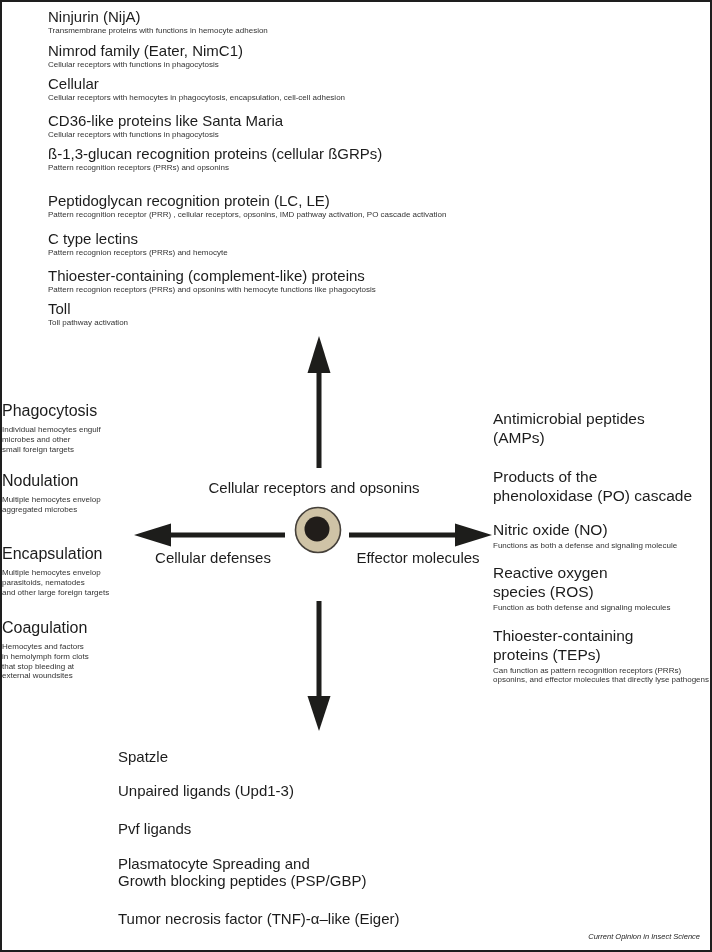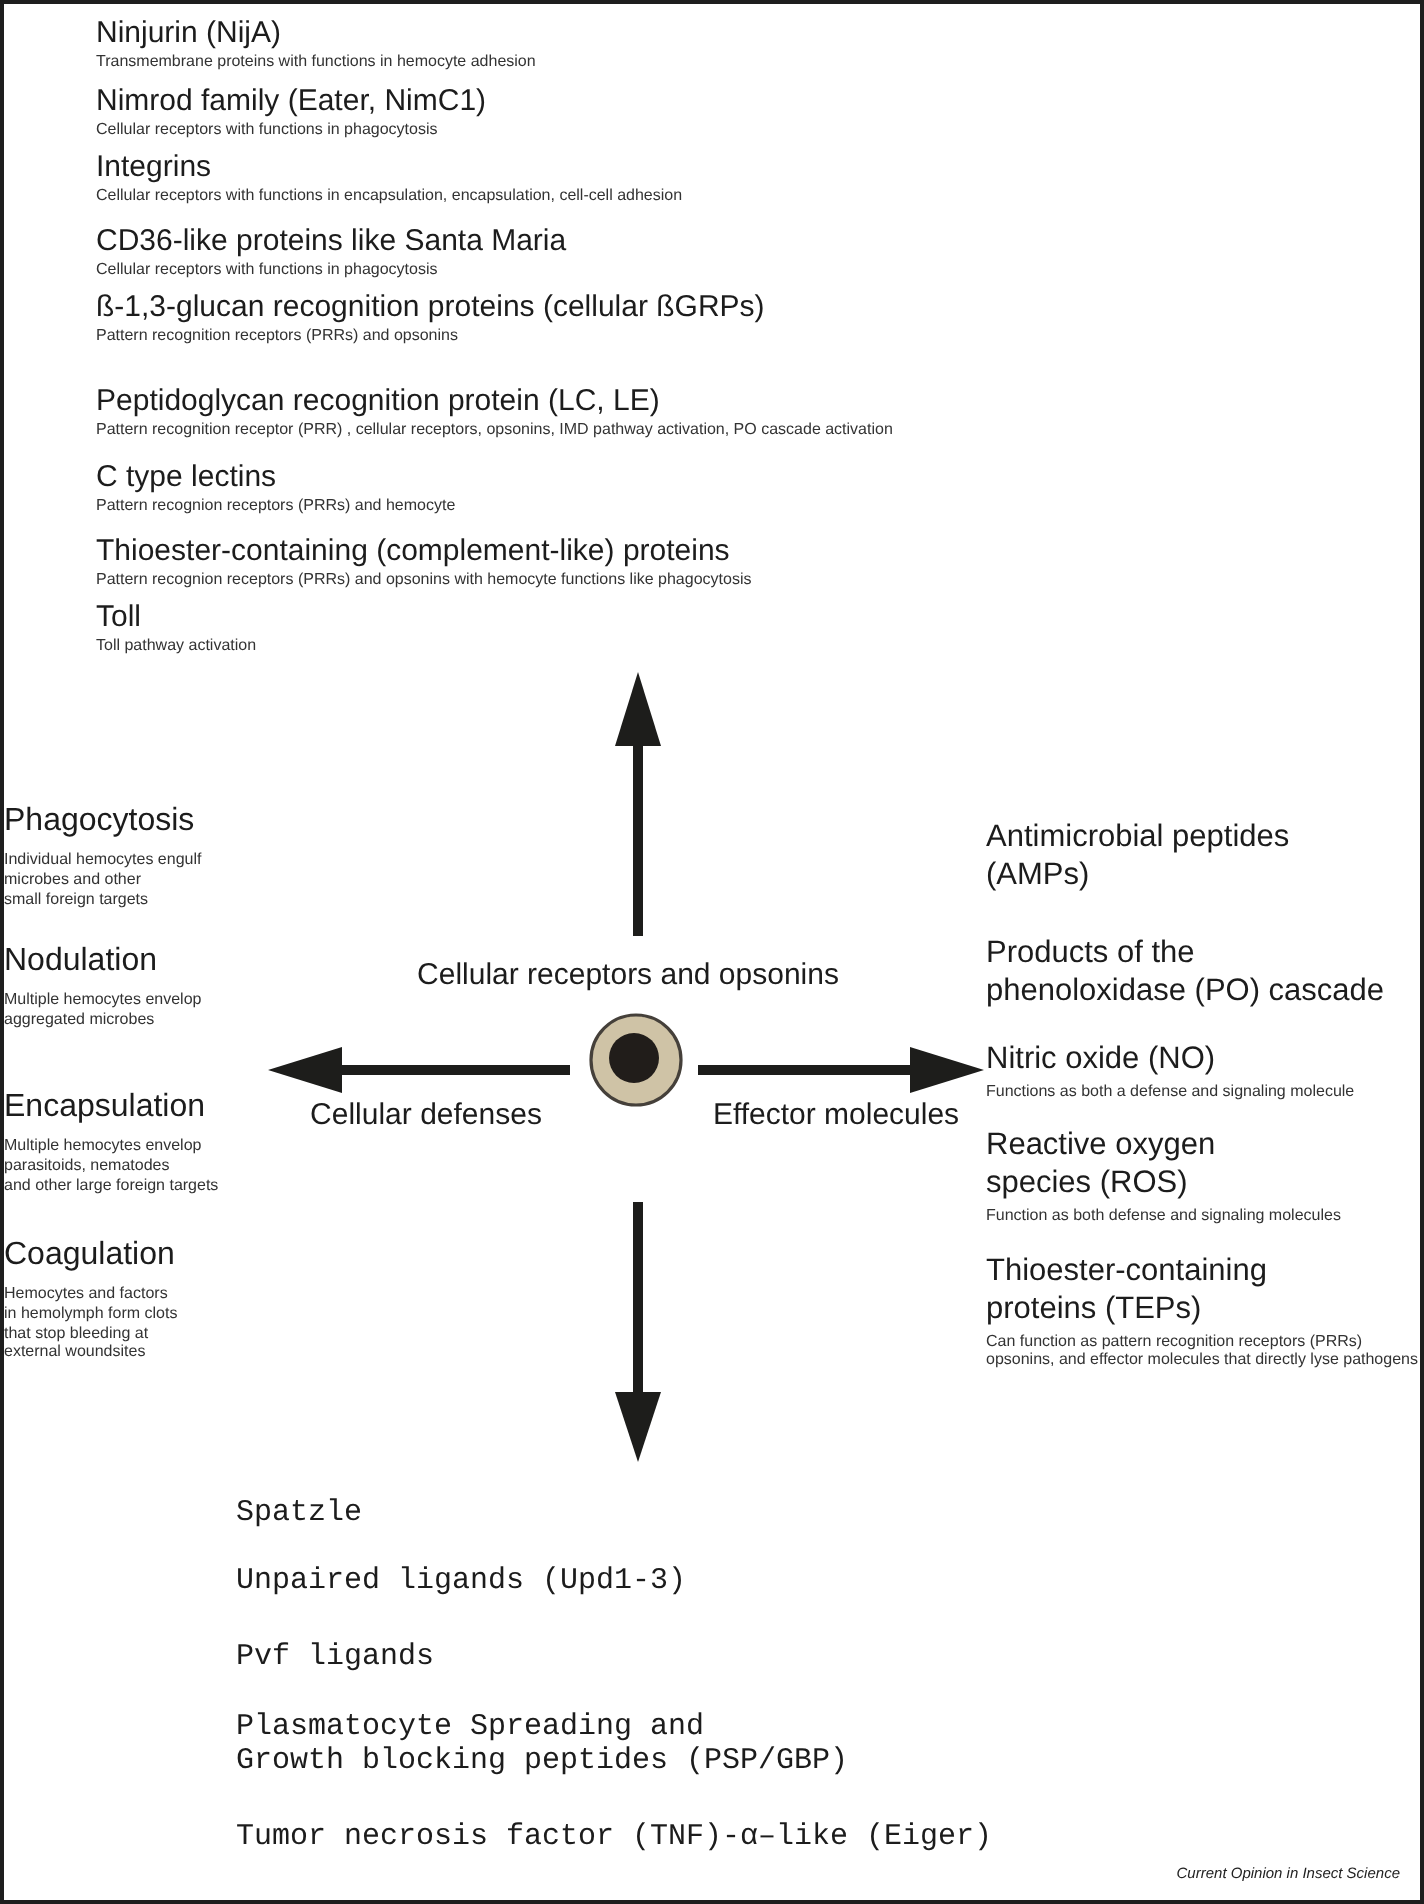--- a/index.html
+++ b/index.html
@@ -14,21 +14,21 @@
     overflow:hidden;
   }
   .blk{position:absolute;}
   .h1{font-size:15px;line-height:1.15;color:#1c1c1c;white-space:pre-line;}
   .h1-left{font-size:16px;}
   .h1-right{font-size:15.5px;line-height:1.22;}
   .sub{font-size:8px;line-height:1.2;color:#333;white-space:pre-line;margin-top:1px;}
   .top-blk{left:46px;width:540px;}
   .left-blk{left:0px;width:128px;}
   .right-blk{left:478px;width:230px;margin-left:13px;}
-  .bottom-blk{left:116px;width:400px;font-family:Liberation Mono, monospace;}
+  .bottom-blk{left:116px;width:400px;}
   .center-label{position:absolute;text-align:center;font-size:15px;color:#1c1c1c;}
   #diagram-svg{position:absolute;left:0;top:0;}
   .caption{
     position:absolute;right:10px;top:930px;
     font-size:7.5px;font-style:italic;color:#222;
   }
 </style>
 </head>
 <body>
 
@@ -64,22 +64,22 @@
 
   <div class="blk top-blk" style="top:6px">
       <div class="h1">Ninjurin (NijA)</div>
       <div class="sub">Transmembrane proteins with functions in hemocyte adhesion</div>
     </div>
   <div class="blk top-blk" style="top:40px">
       <div class="h1">Nimrod family (Eater, NimC1)</div>
       <div class="sub">Cellular receptors with functions in phagocytosis</div>
     </div>
   <div class="blk top-blk" style="top:73px">
-      <div class="h1">Integrins</div>
-      <div class="sub">Cellular receptors with functions in encapsulation, encapsulation, cell-cell adhesion</div>
+      <div class="h1">Cellular</div>
+      <div class="sub">Cellular receptors with hemocytes in phagocytosis, encapsulation, cell-cell adhesion</div>
     </div>
   <div class="blk top-blk" style="top:110px">
       <div class="h1">CD36-like proteins like Santa Maria</div>
       <div class="sub">Cellular receptors with functions in phagocytosis</div>
     </div>
   <div class="blk top-blk" style="top:143px">
       <div class="h1">ß-1,3-glucan recognition proteins (cellular ßGRPs)</div>
       <div class="sub">Pattern recognition receptors (PRRs) and opsonins</div>
     </div>
   <div class="blk top-blk" style="top:190px">

